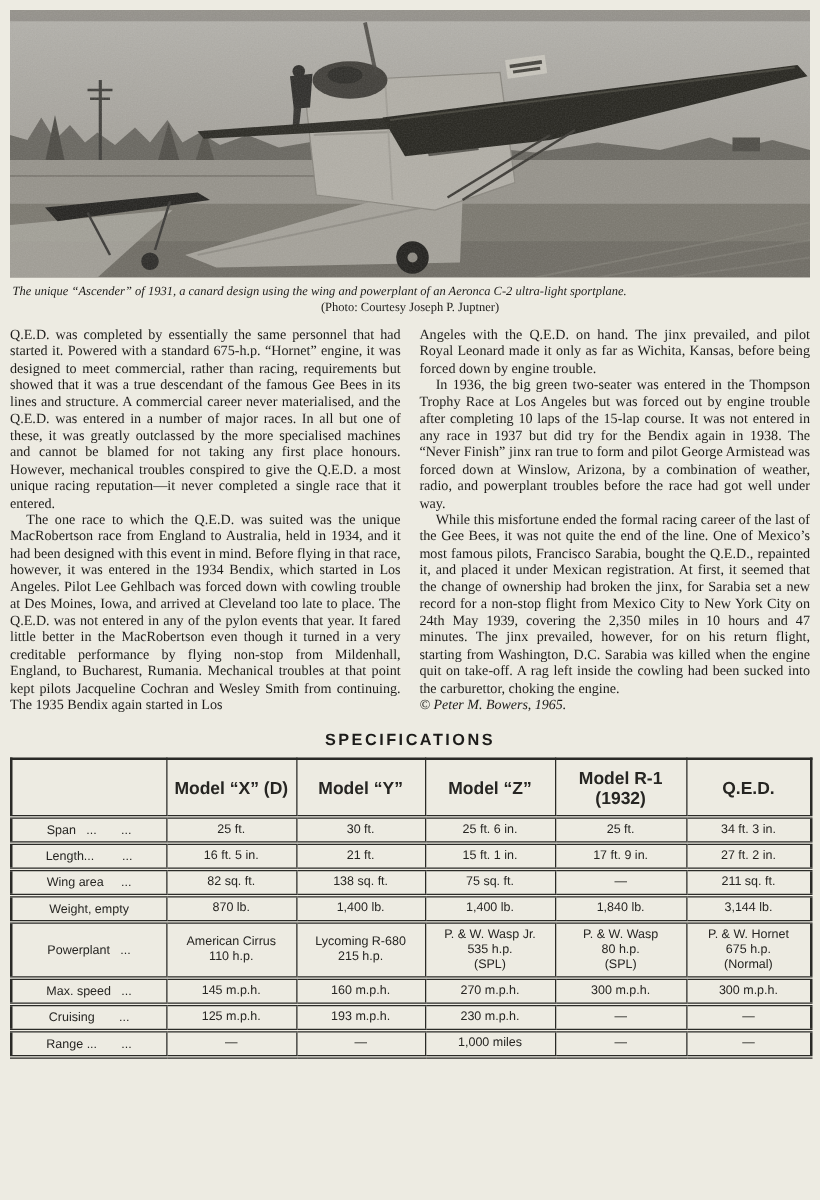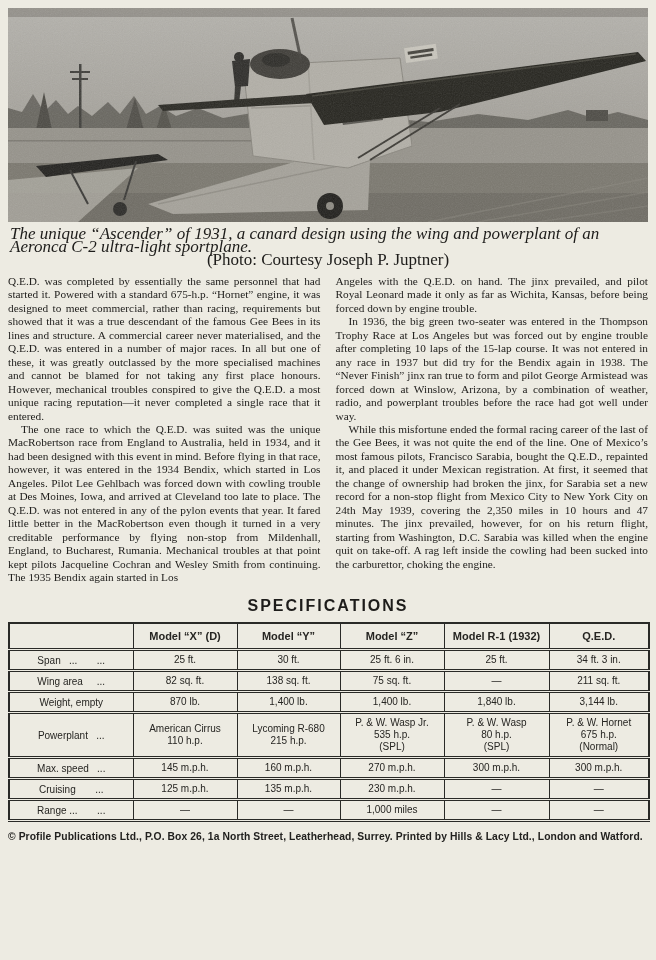--- a/index.html
+++ b/index.html
@@ -8,47 +8,47 @@
     background:#edebe2;color:#1d1c1a;
     font-family:"Liberation Serif",serif;
   }
   .page{padding:8px 8px 0 8px;}
 
   
   .photo-wrap{width:640px;height:214px;overflow:hidden;background:#a9a7a0;}
   .photo-wrap svg{display:block;}
 
   
-  .caption{margin:5px 2px 0 2px;font-size:17px;line-height:13px;}
+  .caption{margin:5px 2px 0 2px;font-size:10px;line-height:13px;}
   .caption-text{font-style:italic;}
   .caption-credit{display:block;text-align:center;font-style:normal;}
 
   
   .columns{display:flex;gap:15px;margin-top:9px;}
   .col{width:312.5px;text-align:justify;font-size:11.3px;line-height:13.45px;}
   .col p{margin:0;}
   .col p.indent{text-indent:13px;}
   .copyright{margin-top:13px;font-style:italic;font-size:11.2px;}
 
   
   .specs-title{
     font-family:"Liberation Sans",sans-serif;font-weight:bold;
-    text-align:center;font-size:16px;letter-spacing:2px;
+    text-align:center;font-size:13px;letter-spacing:2px;
     margin:13px 0 7px 0;
   }
   table.specs{
     border-collapse:collapse;width:640px;table-layout:fixed;
     font-family:"Liberation Sans",sans-serif;font-size:10px;color:#262522;
     border:2px solid #2a2a27;
   }
   table.specs th,table.specs td{
     border-left:1px solid #2a2a27;border-right:1px solid #2a2a27;
     border-bottom:3px double #2a2a27;border-top:1px solid #2a2a27;
   }
-  table.specs th{font-weight:bold;font-size:11px;padding:6px 2px;text-align:center;}
+  table.specs th{font-weight:bold;font-size:14px;padding:6px 2px;text-align:center;}
   table.specs td{padding:3px 2px;text-align:center;}
   td.spec-label{text-align:left;padding-left:13px;white-space:pre;}
   td.spec-value{white-space:pre-line;line-height:12px;}
 
   
   .footer{
     font-family:"Liberation Sans",sans-serif;font-weight:bold;
     font-size:10.3px;margin-top:9px;letter-spacing:0.1px;color:#22211f;
   }
 </style>
@@ -155,20 +155,21 @@
 
   <div class="columns">
     <div class="col">
       <p>Q.E.D. was completed by essentially the same personnel that had started it. Powered with a standard 675-h.p. “Hornet” engine, it was designed to meet commercial, rather than racing, requirements but showed that it was a true descendant of the famous Gee Bees in its lines and structure. A commercial career never materialised, and the Q.E.D. was entered in a number of major races. In all but one of these, it was greatly outclassed by the more specialised machines and cannot be blamed for not taking any first place honours. However, mechanical troubles conspired to give the Q.E.D. a most unique racing reputation—it never completed a single race that it entered.</p>
       <p class="indent">The one race to which the Q.E.D. was suited was the unique MacRobertson race from England to Australia, held in 1934, and it had been designed with this event in mind. Before flying in that race, however, it was entered in the 1934 Bendix, which started in Los Angeles. Pilot Lee Gehlbach was forced down with cowling trouble at Des Moines, Iowa, and arrived at Cleveland too late to place. The Q.E.D. was not entered in any of the pylon events that year. It fared little better in the MacRobertson even though it turned in a very creditable performance by flying non-stop from Mildenhall, England, to Bucharest, Rumania. Mechanical troubles at that point kept pilots Jacqueline Cochran and Wesley Smith from continuing. The 1935 Bendix again started in Los</p>
     </div>
     <div class="col">
       <p>Angeles with the Q.E.D. on hand. The jinx prevailed, and pilot Royal Leonard made it only as far as Wichita, Kansas, before being forced down by engine trouble.</p>
       <p class="indent">In 1936, the big green two-seater was entered in the Thompson Trophy Race at Los Angeles but was forced out by engine trouble after completing 10 laps of the 15-lap course. It was not entered in any race in 1937 but did try for the Bendix again in 1938. The “Never Finish” jinx ran true to form and pilot George Armistead was forced down at Winslow, Arizona, by a combination of weather, radio, and powerplant troubles before the race had got well under way.</p>
       <p class="indent">While this misfortune ended the formal racing career of the last of the Gee Bees, it was not quite the end of the line. One of Mexico’s most famous pilots, Francisco Sarabia, bought the Q.E.D., repainted it, and placed it under Mexican registration. At first, it seemed that the change of ownership had broken the jinx, for Sarabia set a new record for a non-stop flight from Mexico City to New York City on 24th May 1939, covering the 2,350 miles in 10 hours and 47 minutes. The jinx prevailed, however, for on his return flight, starting from Washington, D.C. Sarabia was killed when the engine quit on take-off. A rag left inside the cowling had been sucked into the carburettor, choking the engine.</p>
+      <p class="copyright">© Peter M. Bowers, 1965.</p>
     </div>
   </div>
 
   <div class="specs-title">SPECIFICATIONS</div>
 
   <table class="specs">
     <colgroup>
       <col style="width:124px">
         <col style="width:104px">
         <col style="width:103px">
@@ -187,20 +188,28 @@
         </tr>
       </thead>
     <tbody>
         <tr>
           <td class="spec-label">Span   ...       ...</td>
           <td class="spec-value">25 ft.</td>
           <td class="spec-value">30 ft.</td>
           <td class="spec-value">25 ft. 6 in.</td>
           <td class="spec-value">25 ft.</td>
           <td class="spec-value">34 ft. 3 in.</td>
+        </tr>
+        <tr>
+          <td class="spec-label">Length...        ...</td>
+          <td class="spec-value">16 ft. 5 in.</td>
+          <td class="spec-value">21 ft.</td>
+          <td class="spec-value">15 ft. 1 in.</td>
+          <td class="spec-value">17 ft. 9 in.</td>
+          <td class="spec-value">27 ft. 2 in.</td>
         </tr>
         <tr>
           <td class="spec-label">Wing area     ...</td>
           <td class="spec-value">82 sq. ft.</td>
           <td class="spec-value">138 sq. ft.</td>
           <td class="spec-value">75 sq. ft.</td>
           <td class="spec-value">—</td>
           <td class="spec-value">211 sq. ft.</td>
         </tr>
         <tr>
@@ -231,31 +240,30 @@
           <td class="spec-label">Max. speed   ...</td>
           <td class="spec-value">145 m.p.h.</td>
           <td class="spec-value">160 m.p.h.</td>
           <td class="spec-value">270 m.p.h.</td>
           <td class="spec-value">300 m.p.h.</td>
           <td class="spec-value">300 m.p.h.</td>
         </tr>
         <tr>
           <td class="spec-label">Cruising       ...</td>
           <td class="spec-value">125 m.p.h.</td>
-          <td class="spec-value">135 m.p.h.</td>
+          <td class="spec-value">193 m.p.h.</td>
           <td class="spec-value">230 m.p.h.</td>
           <td class="spec-value">—</td>
           <td class="spec-value">—</td>
         </tr>
         <tr>
           <td class="spec-label">Range ...       ...</td>
           <td class="spec-value">—</td>
           <td class="spec-value">—</td>
           <td class="spec-value">1,000 miles</td>
           <td class="spec-value">—</td>
           <td class="spec-value">—</td>
         </tr>
       </tbody>
   </table>
 
-  <div class="footer">© Profile Publications Ltd., P.O. Box 26, 1a North Street, Leatherhead, Surrey. Printed by Hills &amp; Lacy Ltd., London and Watford.</div>
 
 </div>
 
 </body></html>

